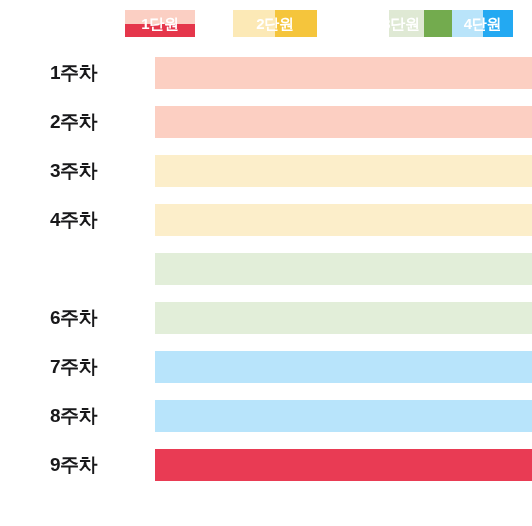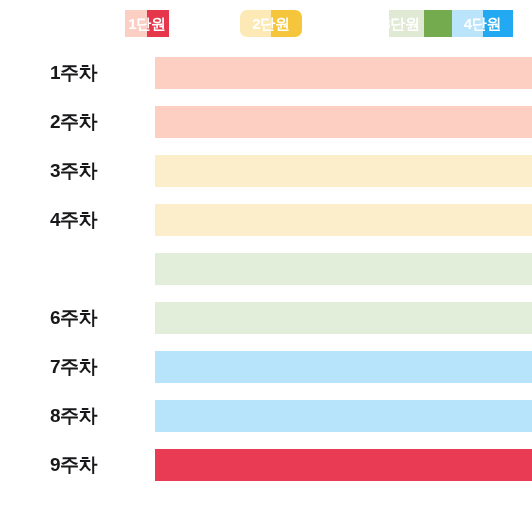--- a/index.html
+++ b/index.html
@@ -86,26 +86,26 @@
     width: 388px;
     height: 32px;
   }
 </style>
 </head>
 <body>
 
 <div id="page">
 
   <div class="legend">
-      <div class="legend-item" style="left: 125px; width: 44px;">
+      <div class="legend-item" style="left: 125px; width: 70px; flex-direction: column;">
         <div class="legend-half" style="background: rgb(251, 207, 195);"></div>
         <div class="legend-half" style="background: rgb(229, 54, 75);"></div>
         <span class="legend-label">1단원</span>
       </div>
-      <div class="legend-item" style="left: 240px; width: 62px; border-radius: 7px;">
+      <div class="legend-item" style="left: 233px; width: 84px;">
         <div class="legend-half" style="background: rgb(252, 233, 182);"></div>
         <div class="legend-half" style="background: rgb(245, 197, 60);"></div>
         <span class="legend-label">2단원</span>
       </div>
       <div class="legend-item" style="left: 344px; width: 69px; padding-left: 45px;">
         <div class="legend-half" style="background: rgb(223, 233, 212);"></div>
         <div class="legend-half" style="background: rgb(115, 171, 78);"></div>
         <span class="legend-label">3단원</span>
       </div>
       <div class="legend-item" style="left: 452px; width: 61px; justify-content: space-between;">

